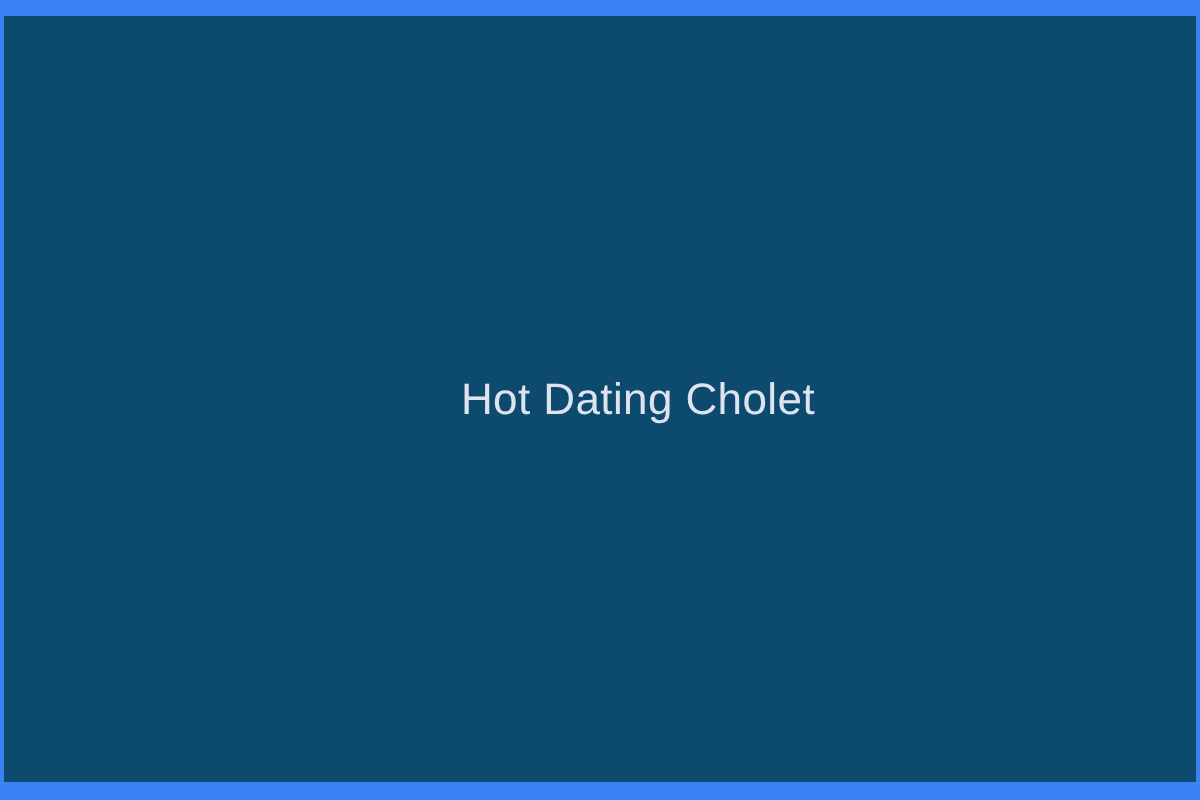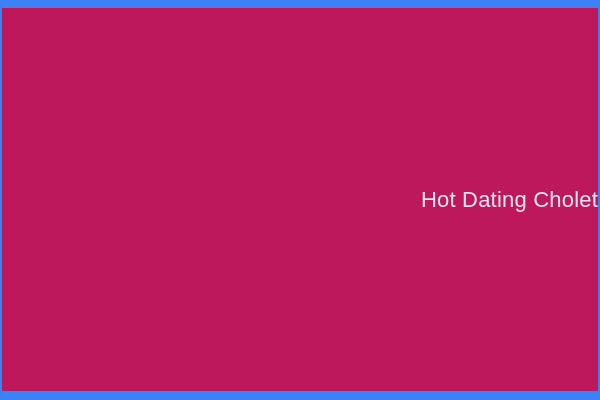--- a/index.html
+++ b/index.html
@@ -38,22 +38,22 @@
   }
 
   .canvas-body {
     position: absolute;
     top: 8px;
     bottom: 9px;
     left: 0;
     right: 0;
     display: flex;
     align-items: center;
-    justify-content: flex-end;
-    background: #be185d;
+    justify-content: center;
+    background: #0c4a6e;
     padding-left: 38px;
   }
 
   .placeholder-label {
     color: #dfe3f0;
     font-family: "Liberation Sans", sans-serif;
     font-size: 22px;
     font-weight: 400;
     letter-spacing: 0.2px;
     line-height: 1;

